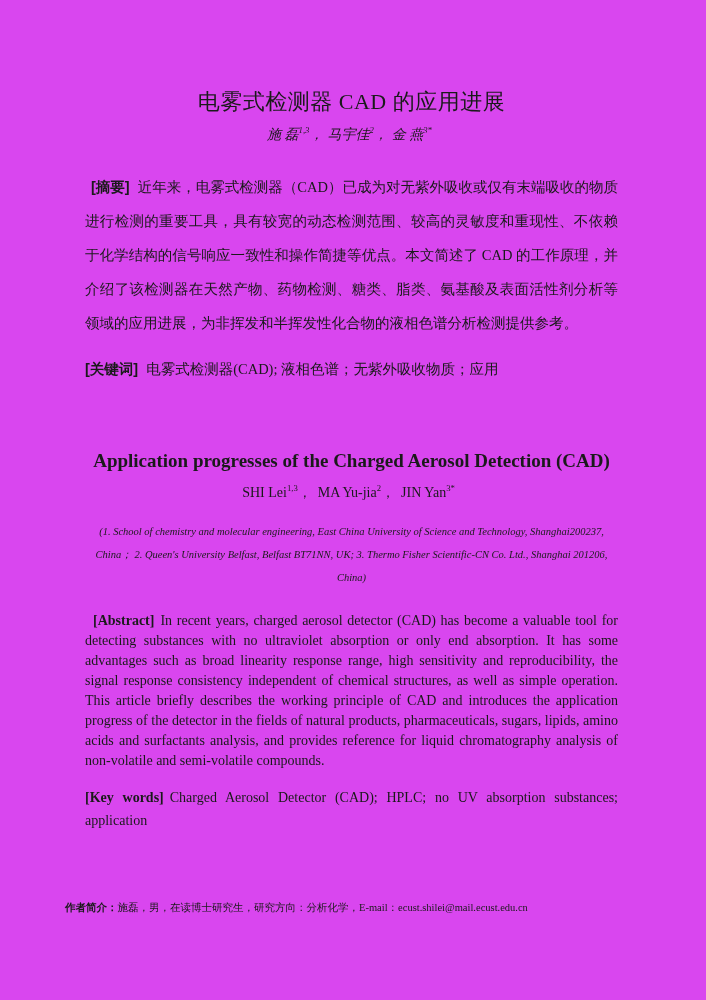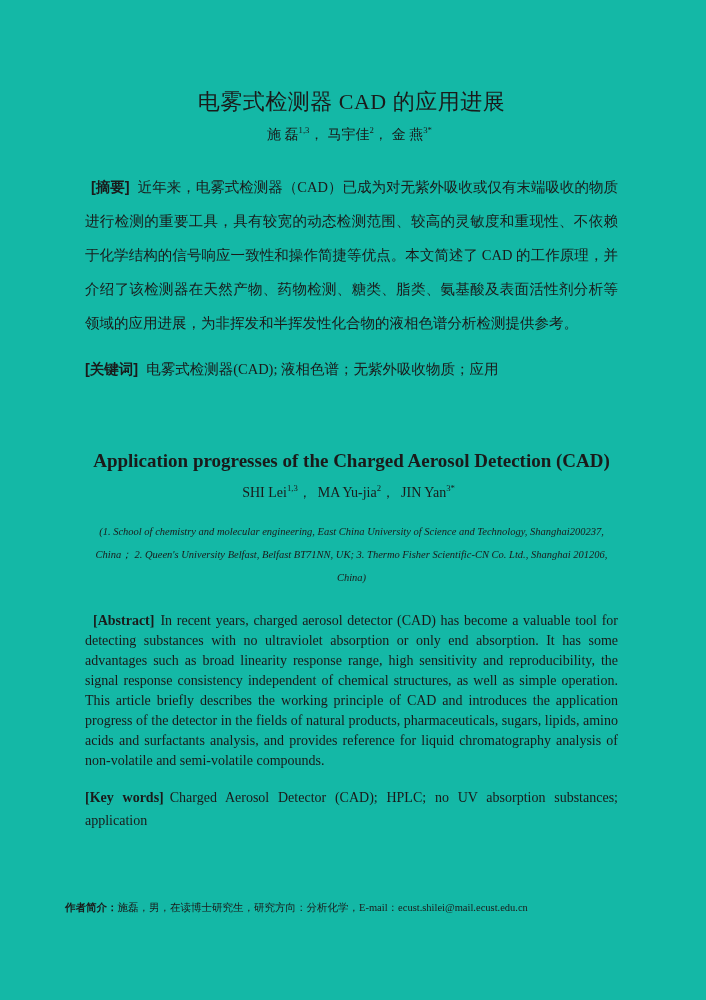--- a/index.html
+++ b/index.html
@@ -4,41 +4,42 @@
 <style>
   html, body {
     margin: 0;
     padding: 0;
     background: #ffffff;
   }
   .page {
     position: relative;
     width: 706px;
     height: 1000px;
-    background: #14b8a6;
+    background: #d946ef;
     color: #1a1a1a;
     font-family: "Liberation Serif", "DejaVu Serif", serif;
     box-sizing: border-box;
     padding: 88px 88px 0 85px;
     overflow: hidden;
   }
   .body-col { width: 533px; }
 
   .title-cn {
     margin: 0 0 10px 0;
     font-size: 22px;
     font-weight: normal;
     text-align: center;
     letter-spacing: 0.5px;
     line-height: 1.25;
   }
   .authors-cn {
     text-align: center;
     font-size: 14px;
     margin: 0 0 26px 0;
+    font-style: italic;
   }
   .authors-cn .sep { margin-right: 4px; }
   sup {
     font-size: 0.62em;
     vertical-align: super;
     line-height: 0;
   }
 
   .abstract-cn {
     margin: 0 0 14px 0;

